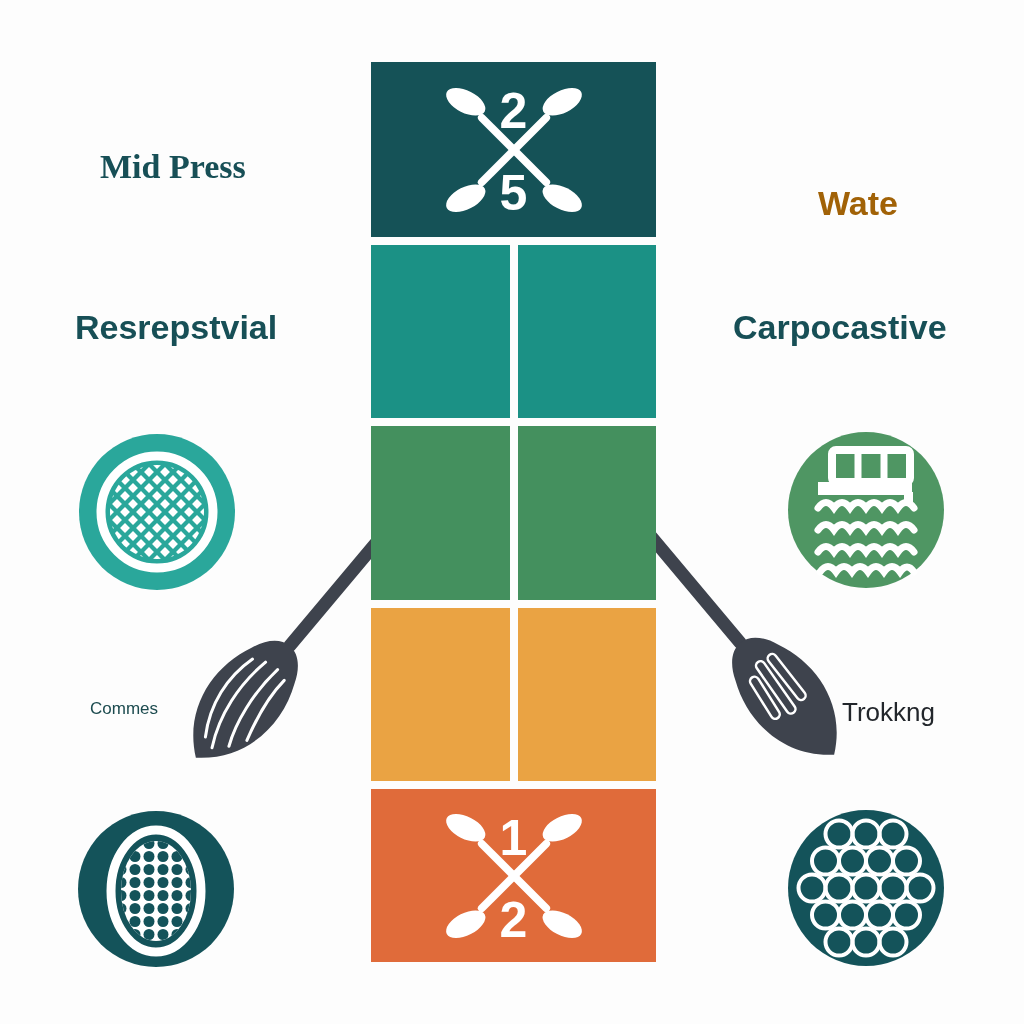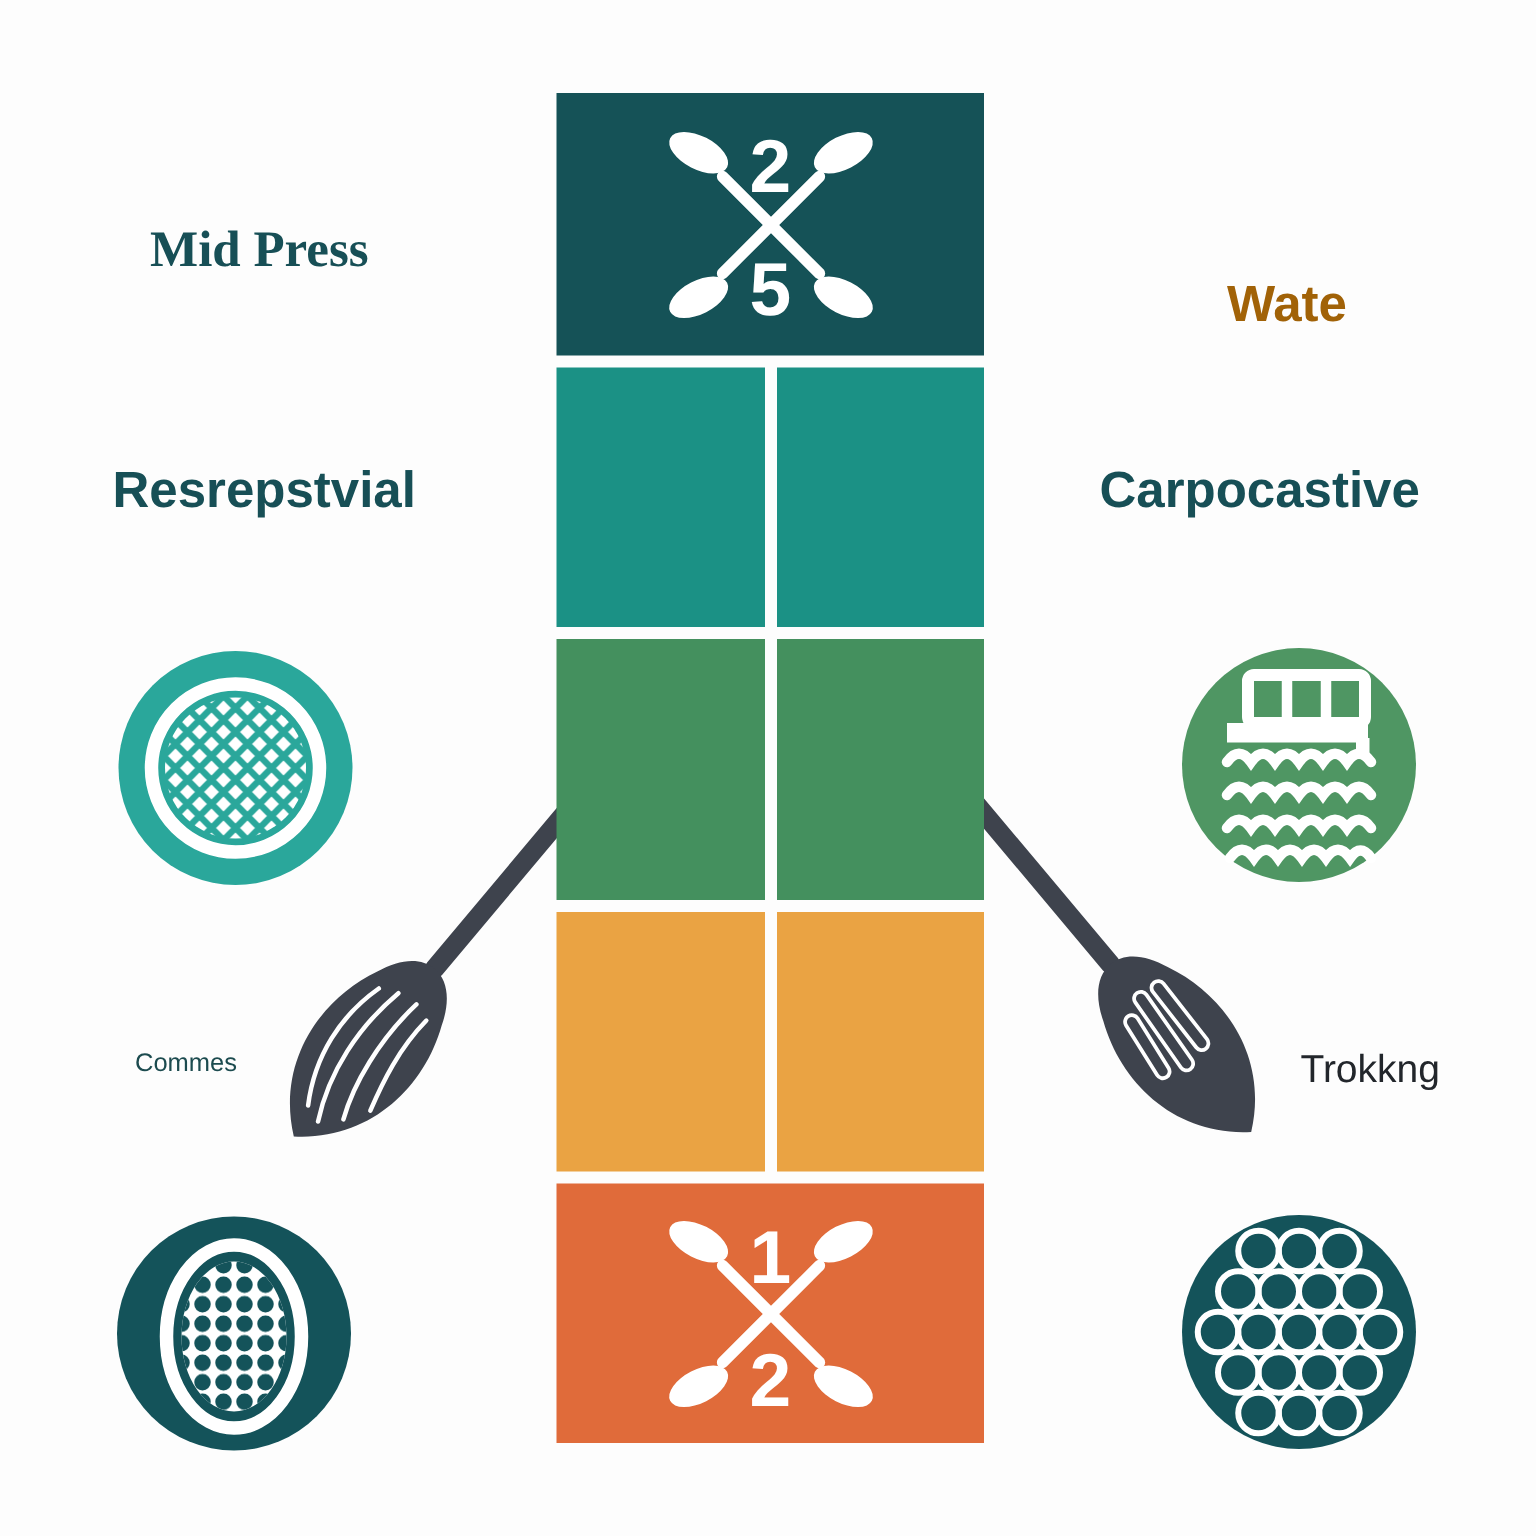--- a/index.html
+++ b/index.html
@@ -109,21 +109,21 @@
       <div class="num num-bottom">2</div>
     </div>
   </div>
 
   <div class="heading" style="left: 100px; top: 150px; color: rgb(23, 79, 86); font-family: Liberation Serif, serif;">Mid Press</div>
   <div class="heading" style="left: 818px; top: 150px; color: #a16207; margin-top: 36px;">Wate</div>
   <div class="heading" style="left: 733px; top: 310px; color: rgb(23, 79, 86);">Carpocastive</div>
   <div class="heading" style="left: 75px; top: 310px; color: rgb(23, 79, 86);">Resrepstvial</div>
 
   <div class="caption" style="left: 90px; top: 700px; color: rgb(28, 75, 79);">Commes</div>
-  <div class="caption" style="left: 867px; top: 699px; font-size: 26px; color: rgb(34, 38, 43);">Trokkng</div>
+  <div class="caption" style="left: 842px; top: 699px; font-size: 26px; color: rgb(34, 38, 43);">Trokkng</div>
 
   <svg class="circle-icon" style="left:77px;top:432px;" viewBox="-80 -80 160 160">
     <defs>
       <pattern id="patDiamond" width="16" height="16" patternUnits="userSpaceOnUse">
         <g fill="#ffffff">
           <rect x="4.5" y="4.5" width="7" height="7" transform="rotate(45 8 8)"></rect>
           <rect x="-3.5" y="-3.5" width="7" height="7" transform="rotate(45 0 0)"></rect>
           <rect x="12.5" y="-3.5" width="7" height="7" transform="rotate(45 16 0)"></rect>
           <rect x="-3.5" y="12.5" width="7" height="7" transform="rotate(45 0 16)"></rect>
           <rect x="12.5" y="12.5" width="7" height="7" transform="rotate(45 16 16)"></rect>

